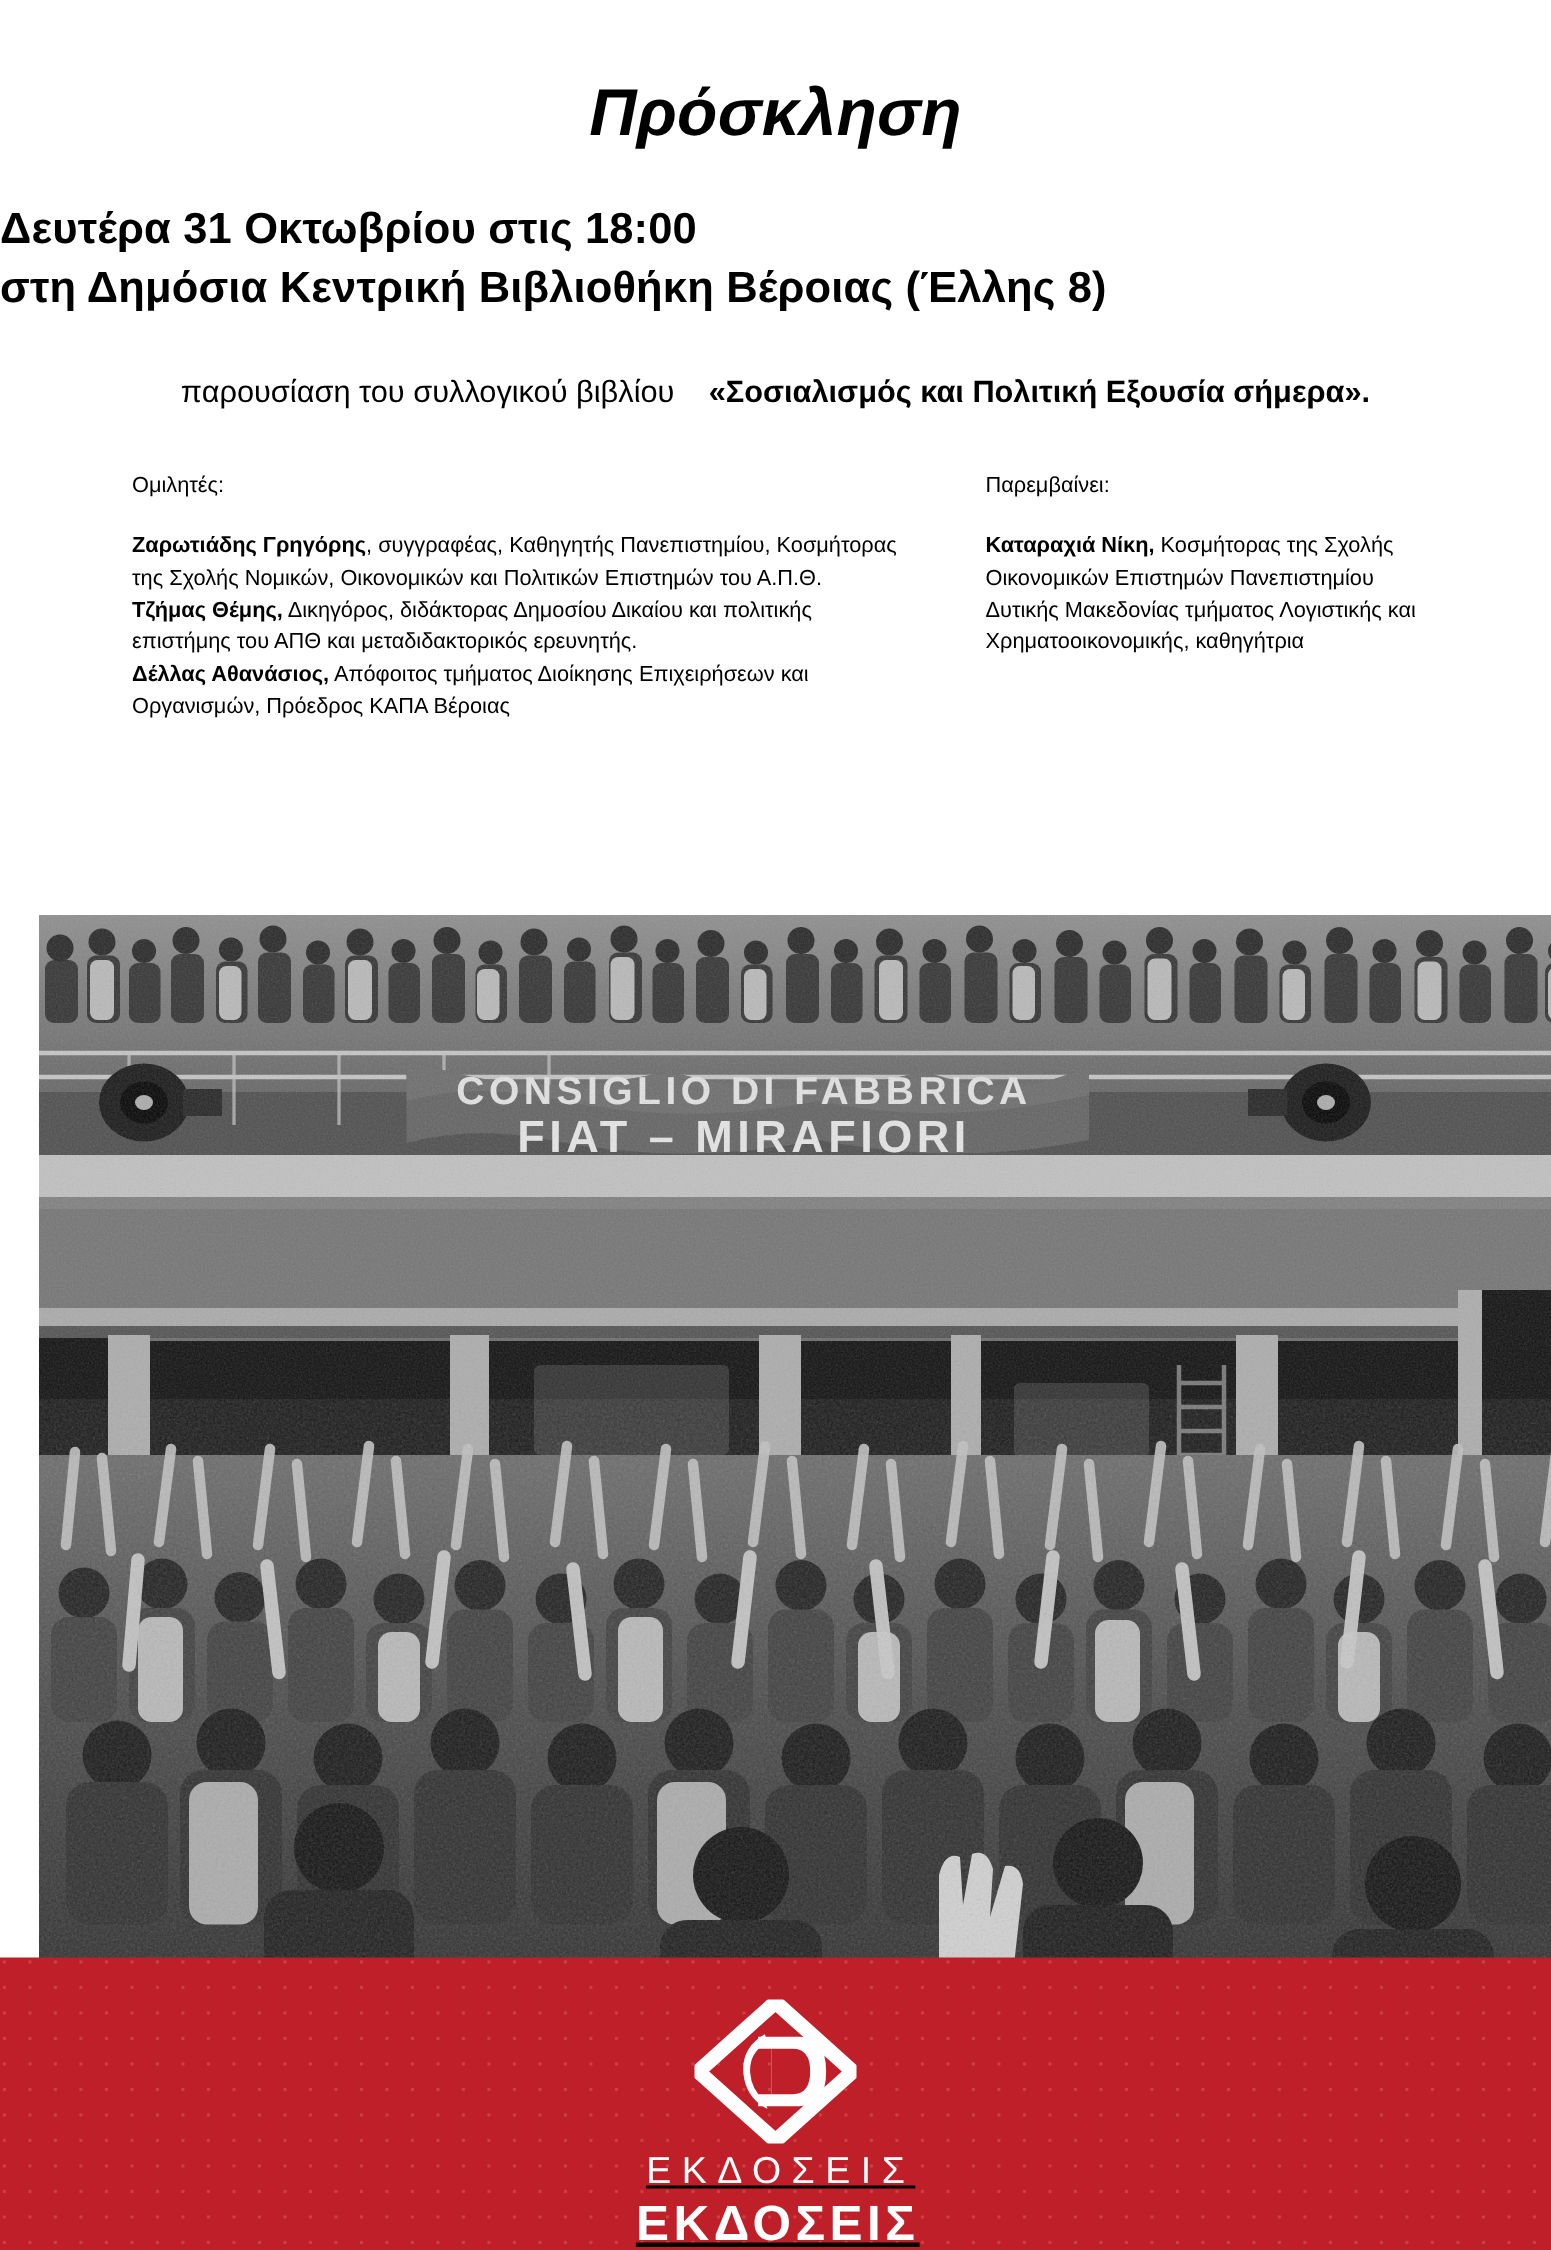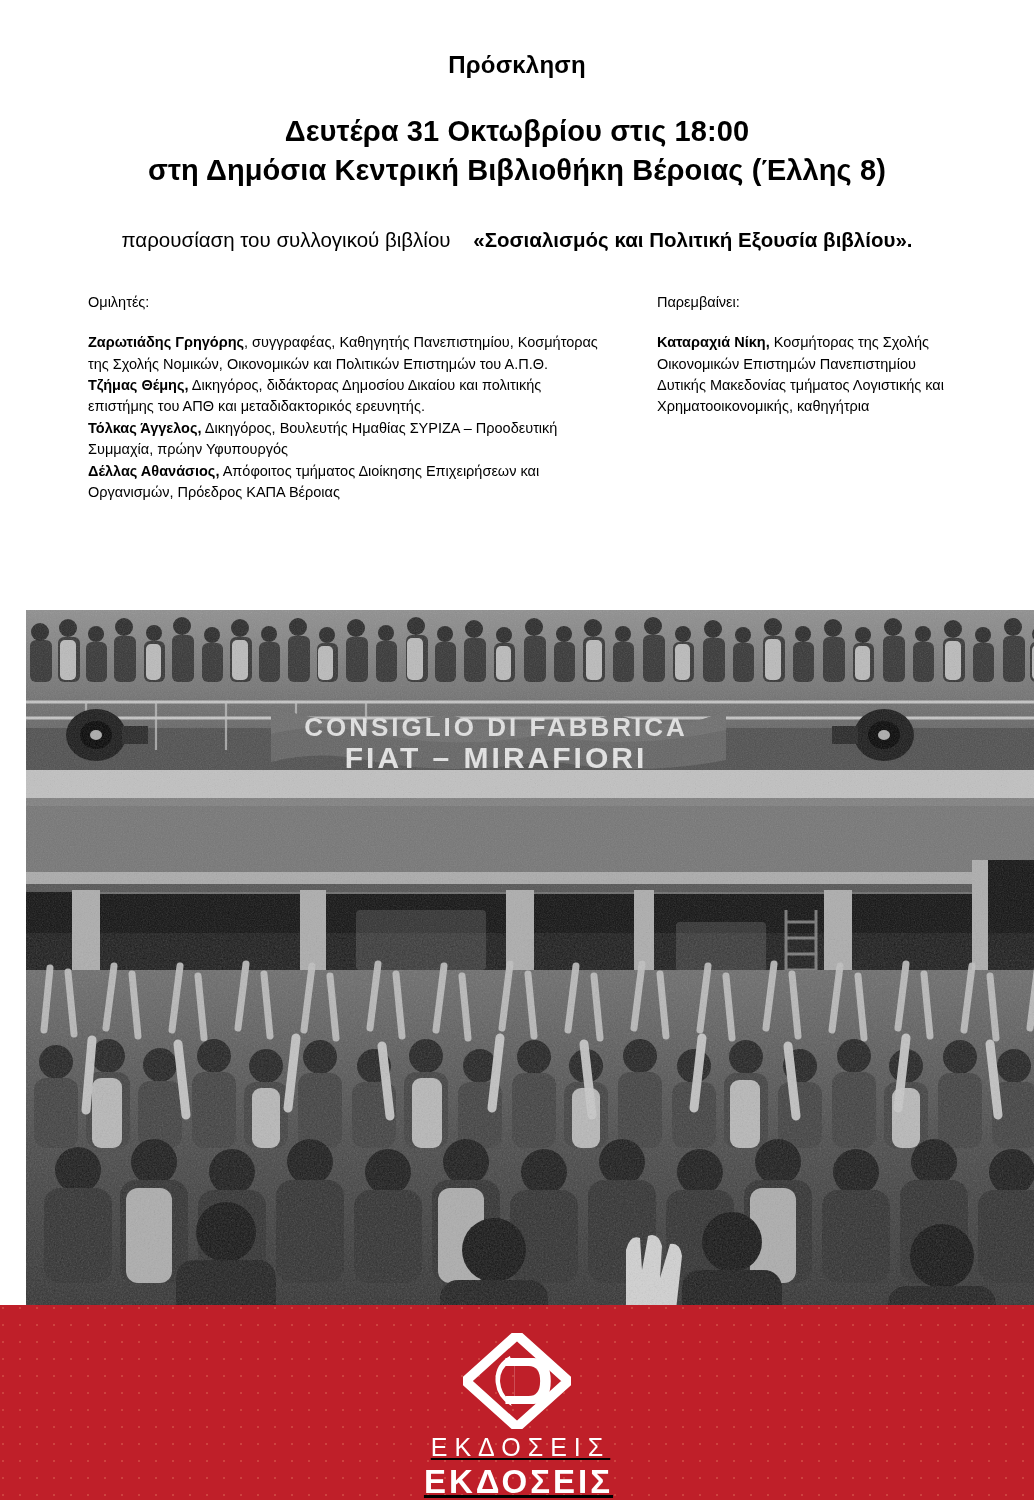--- a/index.html
+++ b/index.html
@@ -22,29 +22,30 @@
     position: relative;
     background: #ffffff;
   }
 
   
   .header-block {
     padding-top: 52px;
     text-align: center;
   }
   .poster-title {
-    font-size: 24px;
+    font-size: 44px;
     font-weight: bold;
     letter-spacing: 0.2px;
     line-height: 1.1;
     margin: 0;
+    font-style: italic;
   }
   .subtitle-block {
     margin-top: 34px;
-    text-align: center;
+    text-align: left;
   }
   .subtitle-line {
     font-size: 29px;
     font-weight: bold;
     line-height: 1.33;
     margin: 0;
     letter-spacing: 0.1px;
   }
 
   
@@ -155,37 +156,34 @@
     <div class="subtitle-block">
       <p class="subtitle-line">Δευτέρα 31 Οκτωβρίου στις 18:00</p>
       <p class="subtitle-line">στη Δημόσια Κεντρική Βιβλιοθήκη Βέροιας (Έλλης 8)</p>
     </div>
   </div>
 
   <div class="intro-block">
     <p class="intro-line">
       <span>παρουσίαση του συλλογικού βιβλίου</span>
       <span>&nbsp;&nbsp;</span>
-      <span class="intro-strong">«Σοσιαλισμός και Πολιτική Εξουσία βιβλίου».</span>
+      <span class="intro-strong">«Σοσιαλισμός και Πολιτική Εξουσία σήμερα».</span>
     </p>
   </div>
 
   <div class="columns">
 
     <div class="col-left">
       <p class="col-heading">Ομιλητές:</p>
 
       <p class="person">
         <span class="pname">Ζαρωτιάδης Γρηγόρης</span><span>, συγγραφέας, Καθηγητής Πανεπιστημίου, Κοσμήτορας της Σχολής Νομικών, Οικονομικών και Πολιτικών Επιστημών του Α.Π.Θ.</span>
       </p>
       <p class="person">
         <span class="pname">Τζήμας Θέμης,</span><span> Δικηγόρος, διδάκτορας Δημοσίου Δικαίου και πολιτικής επιστήμης του ΑΠΘ και μεταδιδακτορικός ερευνητής.</span>
-      </p>
-      <p class="person">
-        <span class="pname">Τόλκας Άγγελος,</span><span> Δικηγόρος, Βουλευτής Ημαθίας ΣΥΡΙΖΑ – Προοδευτική Συμμαχία, πρώην Υφυπουργός</span>
       </p>
       <p class="person">
         <span class="pname">Δέλλας Αθανάσιος,</span><span> Απόφοιτος τμήματος Διοίκησης Επιχειρήσεων και Οργανισμών, Πρόεδρος ΚΑΠΑ Βέροιας</span>
       </p>
     </div>
 
     <div class="col-right">
       <p class="col-heading">Παρεμβαίνει:</p>
       <p class="person">
         <span class="pname">Καταραχιά Νίκη,</span><span> Κοσμήτορας της Σχολής Οικονομικών Επιστημών Πανεπιστημίου Δυτικής Μακεδονίας τμήματος Λογιστικής και Χρηματοοικονομικής, καθηγήτρια</span>

